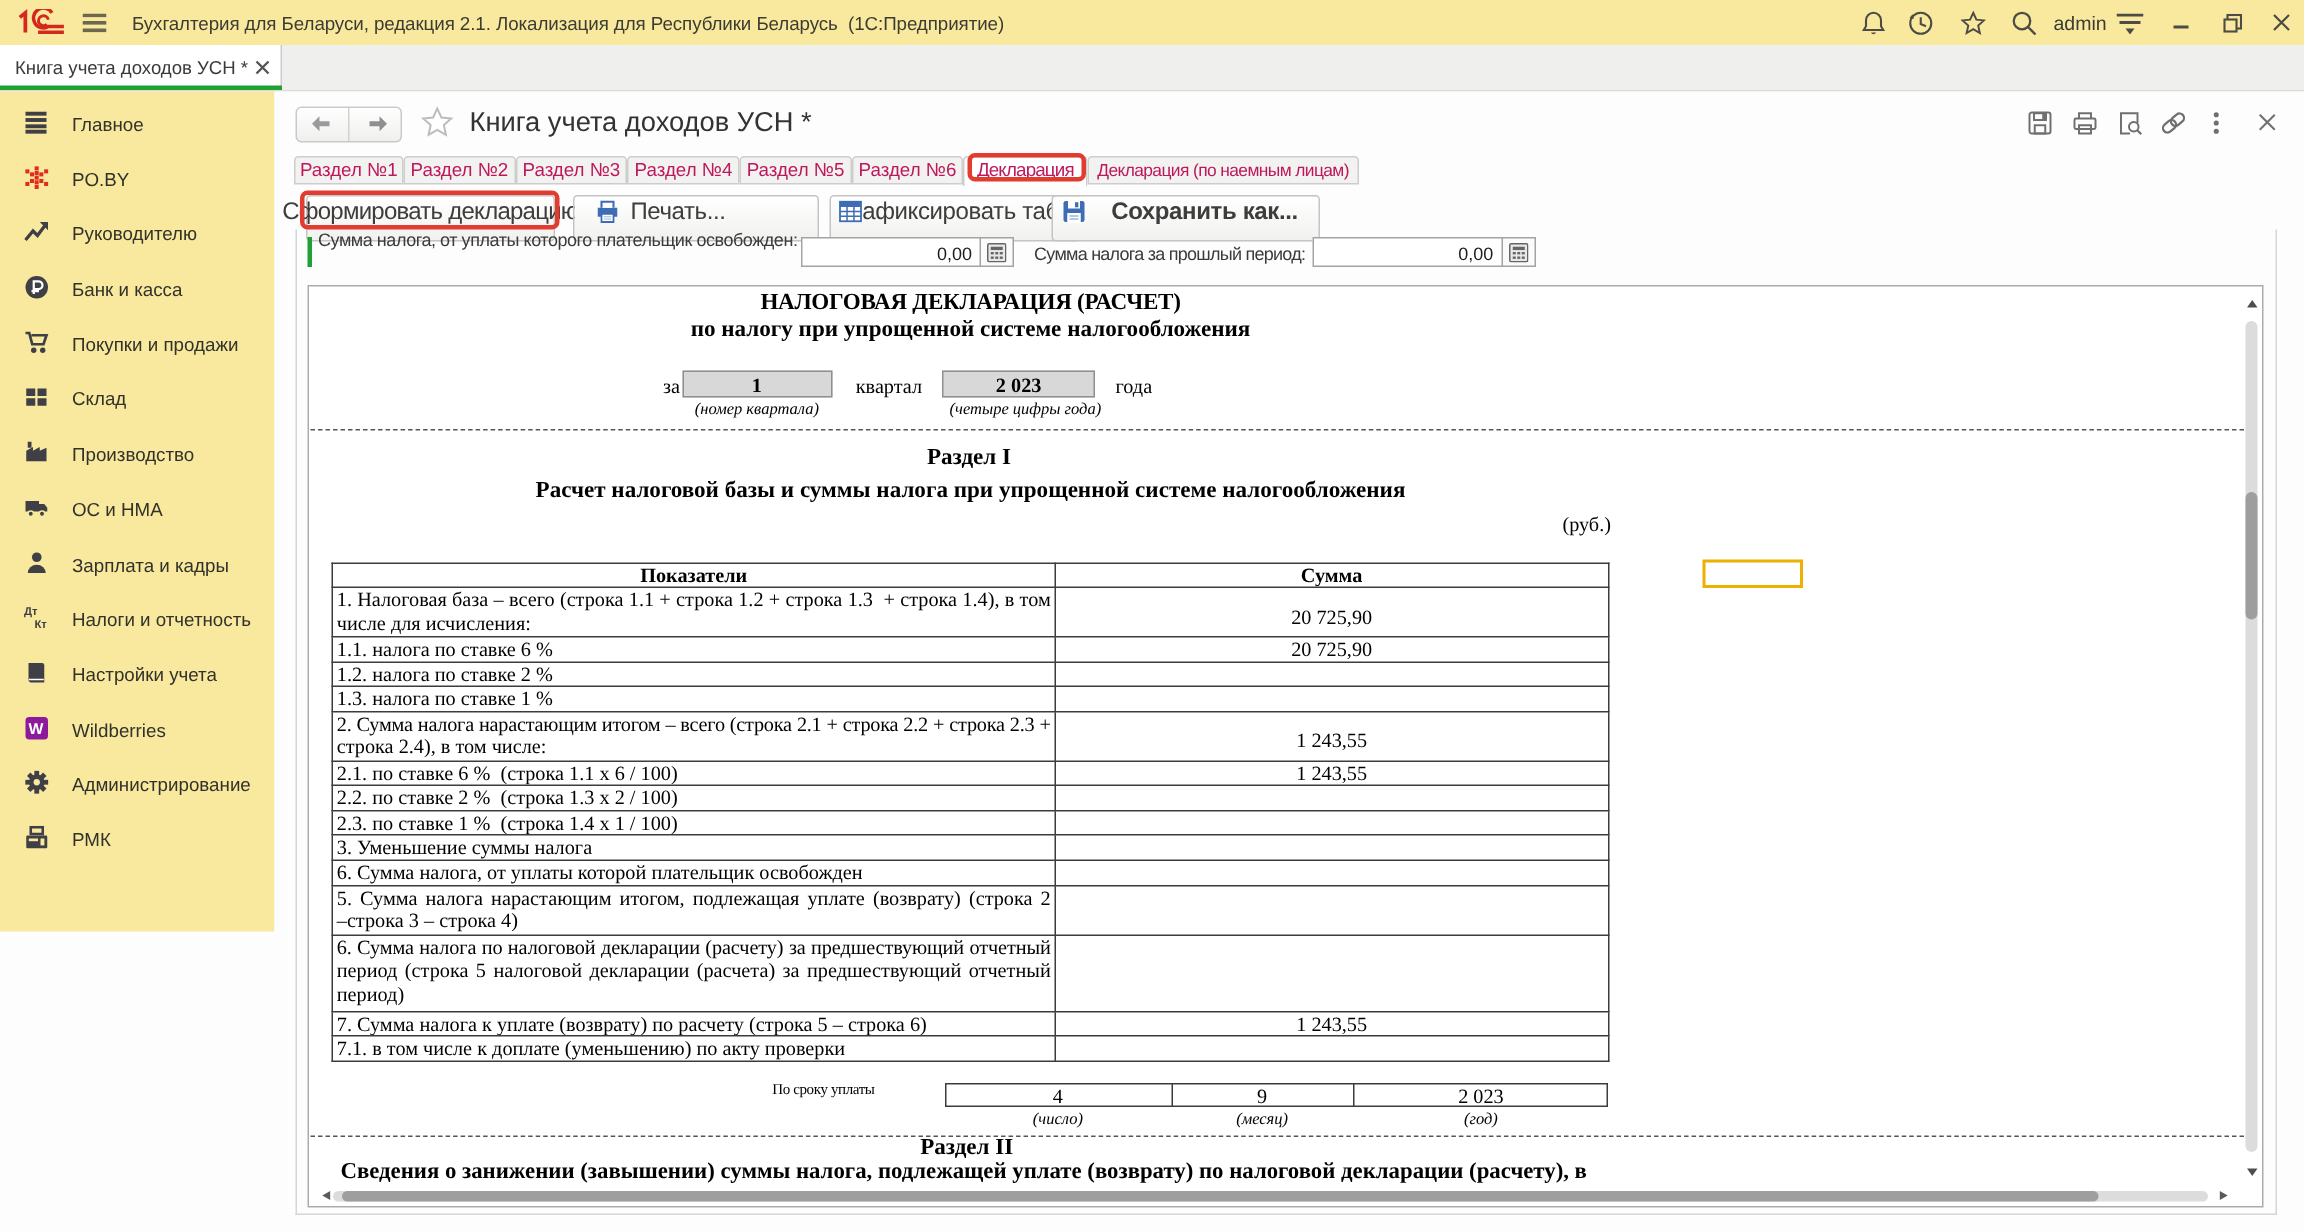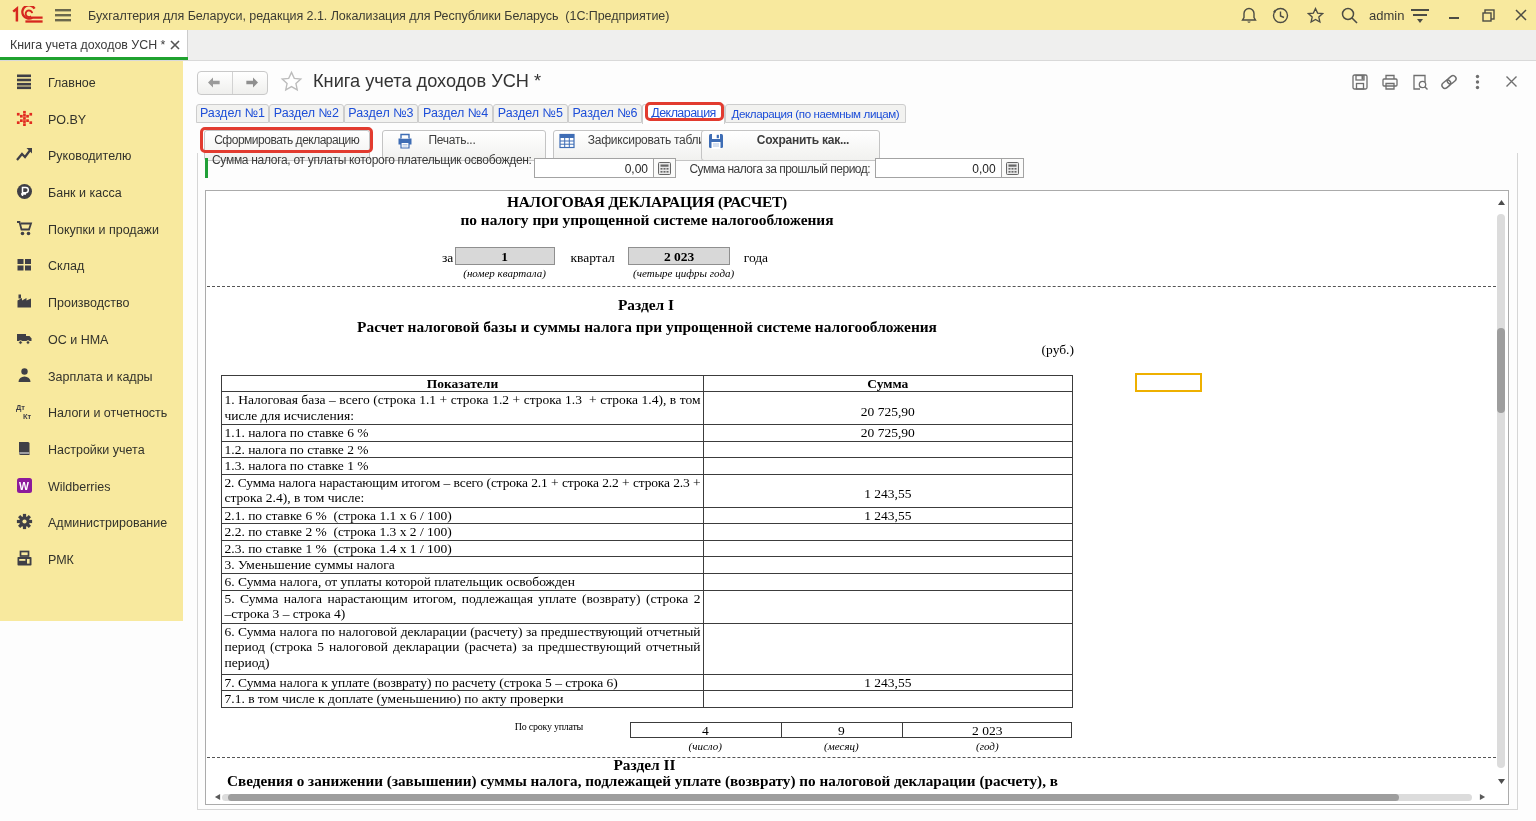--- a/index.html
+++ b/index.html
@@ -17,24 +17,24 @@
 #sidebar{left:0;top:61px;width:183px;height:560px;background:#f8e99e;}
 .sbitem{left:0;width:183px;height:37px;}
 .sbitem .ic{position:absolute;left:16px;top:50%;margin-top:-10.5px;width:17px;height:17px;}
 .sbitem .tx{position:absolute;left:48px;top:50%;margin-top:-7.5px;font-size:12.5px;color:#32322b;white-space:nowrap;}
 
 #main{left:183px;top:61px;width:1353px;height:760px;background:#fdfdfd;}
 .navgrp{left:13.8px;top:9.5px;width:71px;height:24.5px;border:1px solid #c9c9c9;border-radius:4px;background:linear-gradient(#ffffff,#efefed);box-sizing:border-box;}
 .navdiv{top:10.5px;width:1px;height:22.5px;background:#d2d2d2;}
 #pgtitle{left:130px;top:10px;font-size:18.2px;color:#333;white-space:nowrap;}
 
-.ptab{top:43px;height:19px;background:#f2f2f0;border:1px solid #cdcdcd;box-sizing:border-box;border-radius:3px 3px 0 0;font-size:12.5px;color:#1d4ed8;text-align:center;line-height:17px;white-space:nowrap;}
+.ptab{top:43px;height:19px;background:#f2f2f0;border:1px solid #cdcdcd;box-sizing:border-box;border-radius:3px 3px 0 0;font-size:12.5px;color:#be185d;text-align:center;line-height:17px;white-space:nowrap;}
 .ptab.act{background:#fff;border-bottom:none;height:20px;z-index:2;}
 
-.btn{top:68.5px;height:31px;border:1px solid #c4c4c4;border-radius:3px;background:linear-gradient(#ffffff,#f1f1ef);box-sizing:border-box;font-size:12px;color:#3d3d3d;letter-spacing:-0.25px;}
+.btn{top:68.5px;height:31px;border:1px solid #c4c4c4;border-radius:3px;background:linear-gradient(#ffffff,#f1f1ef);box-sizing:border-box;font-size:16px;color:#3d3d3d;letter-spacing:-0.25px;}
 .btn .t{position:absolute;top:2.5px;white-space:nowrap;}
 .redbox{border:3px solid #e23b2f;border-radius:6px;box-sizing:border-box;z-index:5;background:transparent;}
 
 .lbl{font-size:12px;color:#3b3b3b;white-space:nowrap;}
 .inp{border:1px solid #a3a3a3;background:#fff;box-sizing:border-box;}
 .inp .v{position:absolute;right:5px;top:3px;font-size:12px;color:#1d1d1d;}
 .calcbtn{border:1px solid #a3a3a3;border-left:none;background:#fbfbfa;box-sizing:border-box;}
 
 #frame{left:13.5px;top:92px;width:1321.5px;height:657px;border-left:1px solid #d6d6d6;border-right:1px solid #d6d6d6;border-bottom:1px solid #d6d6d6;box-sizing:border-box;}
 #doc{left:22px;top:129px;width:1303.5px;height:615px;border:1px solid #ababab;background:#fff;box-sizing:border-box;overflow:hidden;font-family:"Liberation Serif",serif;color:#000;}

